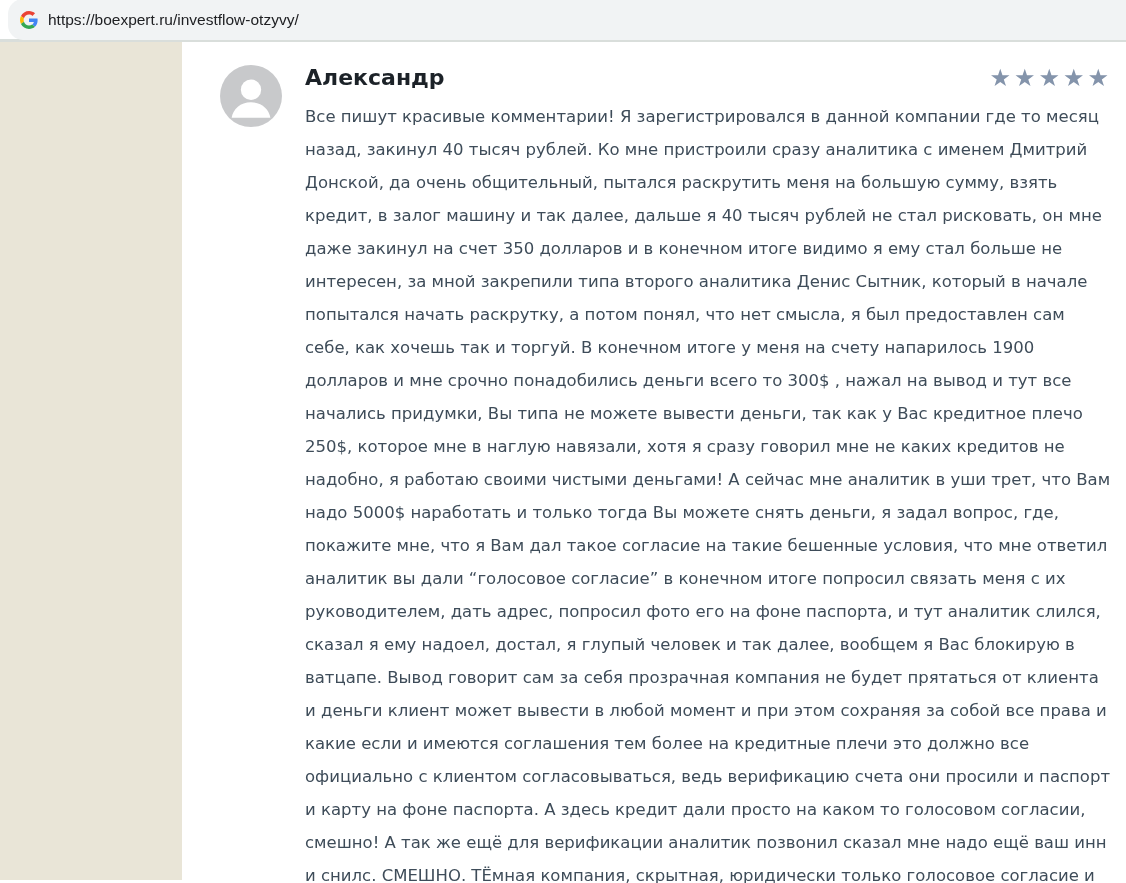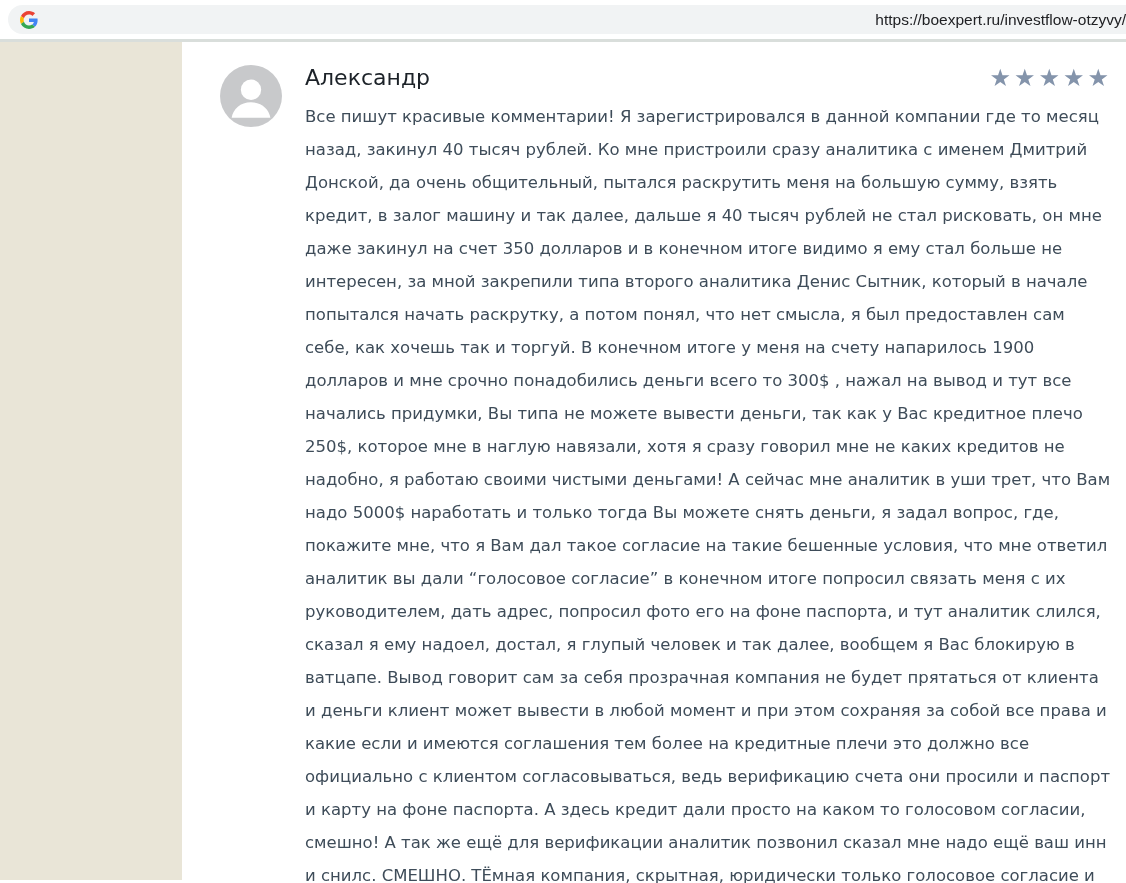--- a/index.html
+++ b/index.html
@@ -15,28 +15,27 @@
   .topbar {
     height: 42px;
     background: #ffffff;
     border-bottom: 3px solid #d9dedb;
     display: flex;
     align-items: center;
   }
   .url-pill {
     margin-left: 8px;
     flex: 1;
-    height: 29px;
+    height: 41px;
     background: #f1f3f4;
     border-radius: 15px 0 0 15px;
     display: flex;
     align-items: center;
     padding-left: 12px;
     gap: 10px;
-    justify-content: space-between;
   }
   .url-pill .favicon { width: 18px; height: 18px; flex: 0 0 auto; }
   .url-text {
     font-family: "Liberation Sans", sans-serif;
     font-size: 15.5px;
     color: #202124;
     white-space: nowrap;
   }
 
   
@@ -61,21 +60,21 @@
 
   .review-main { flex: 1; min-width: 0; }
   .review-header {
     display: flex;
     justify-content: space-between;
     align-items: flex-start;
   }
   .author {
     margin: 0;
     font-size: 22px;
-    font-weight: 400;
+    font-weight: 700;
     color: #1c2228;
     line-height: 1.2;
   }
   .stars {
     font-size: 24px;
     line-height: 1;
     color: #8494ab;
     letter-spacing: 3px;
     margin-top: 1px;
     white-space: nowrap;

